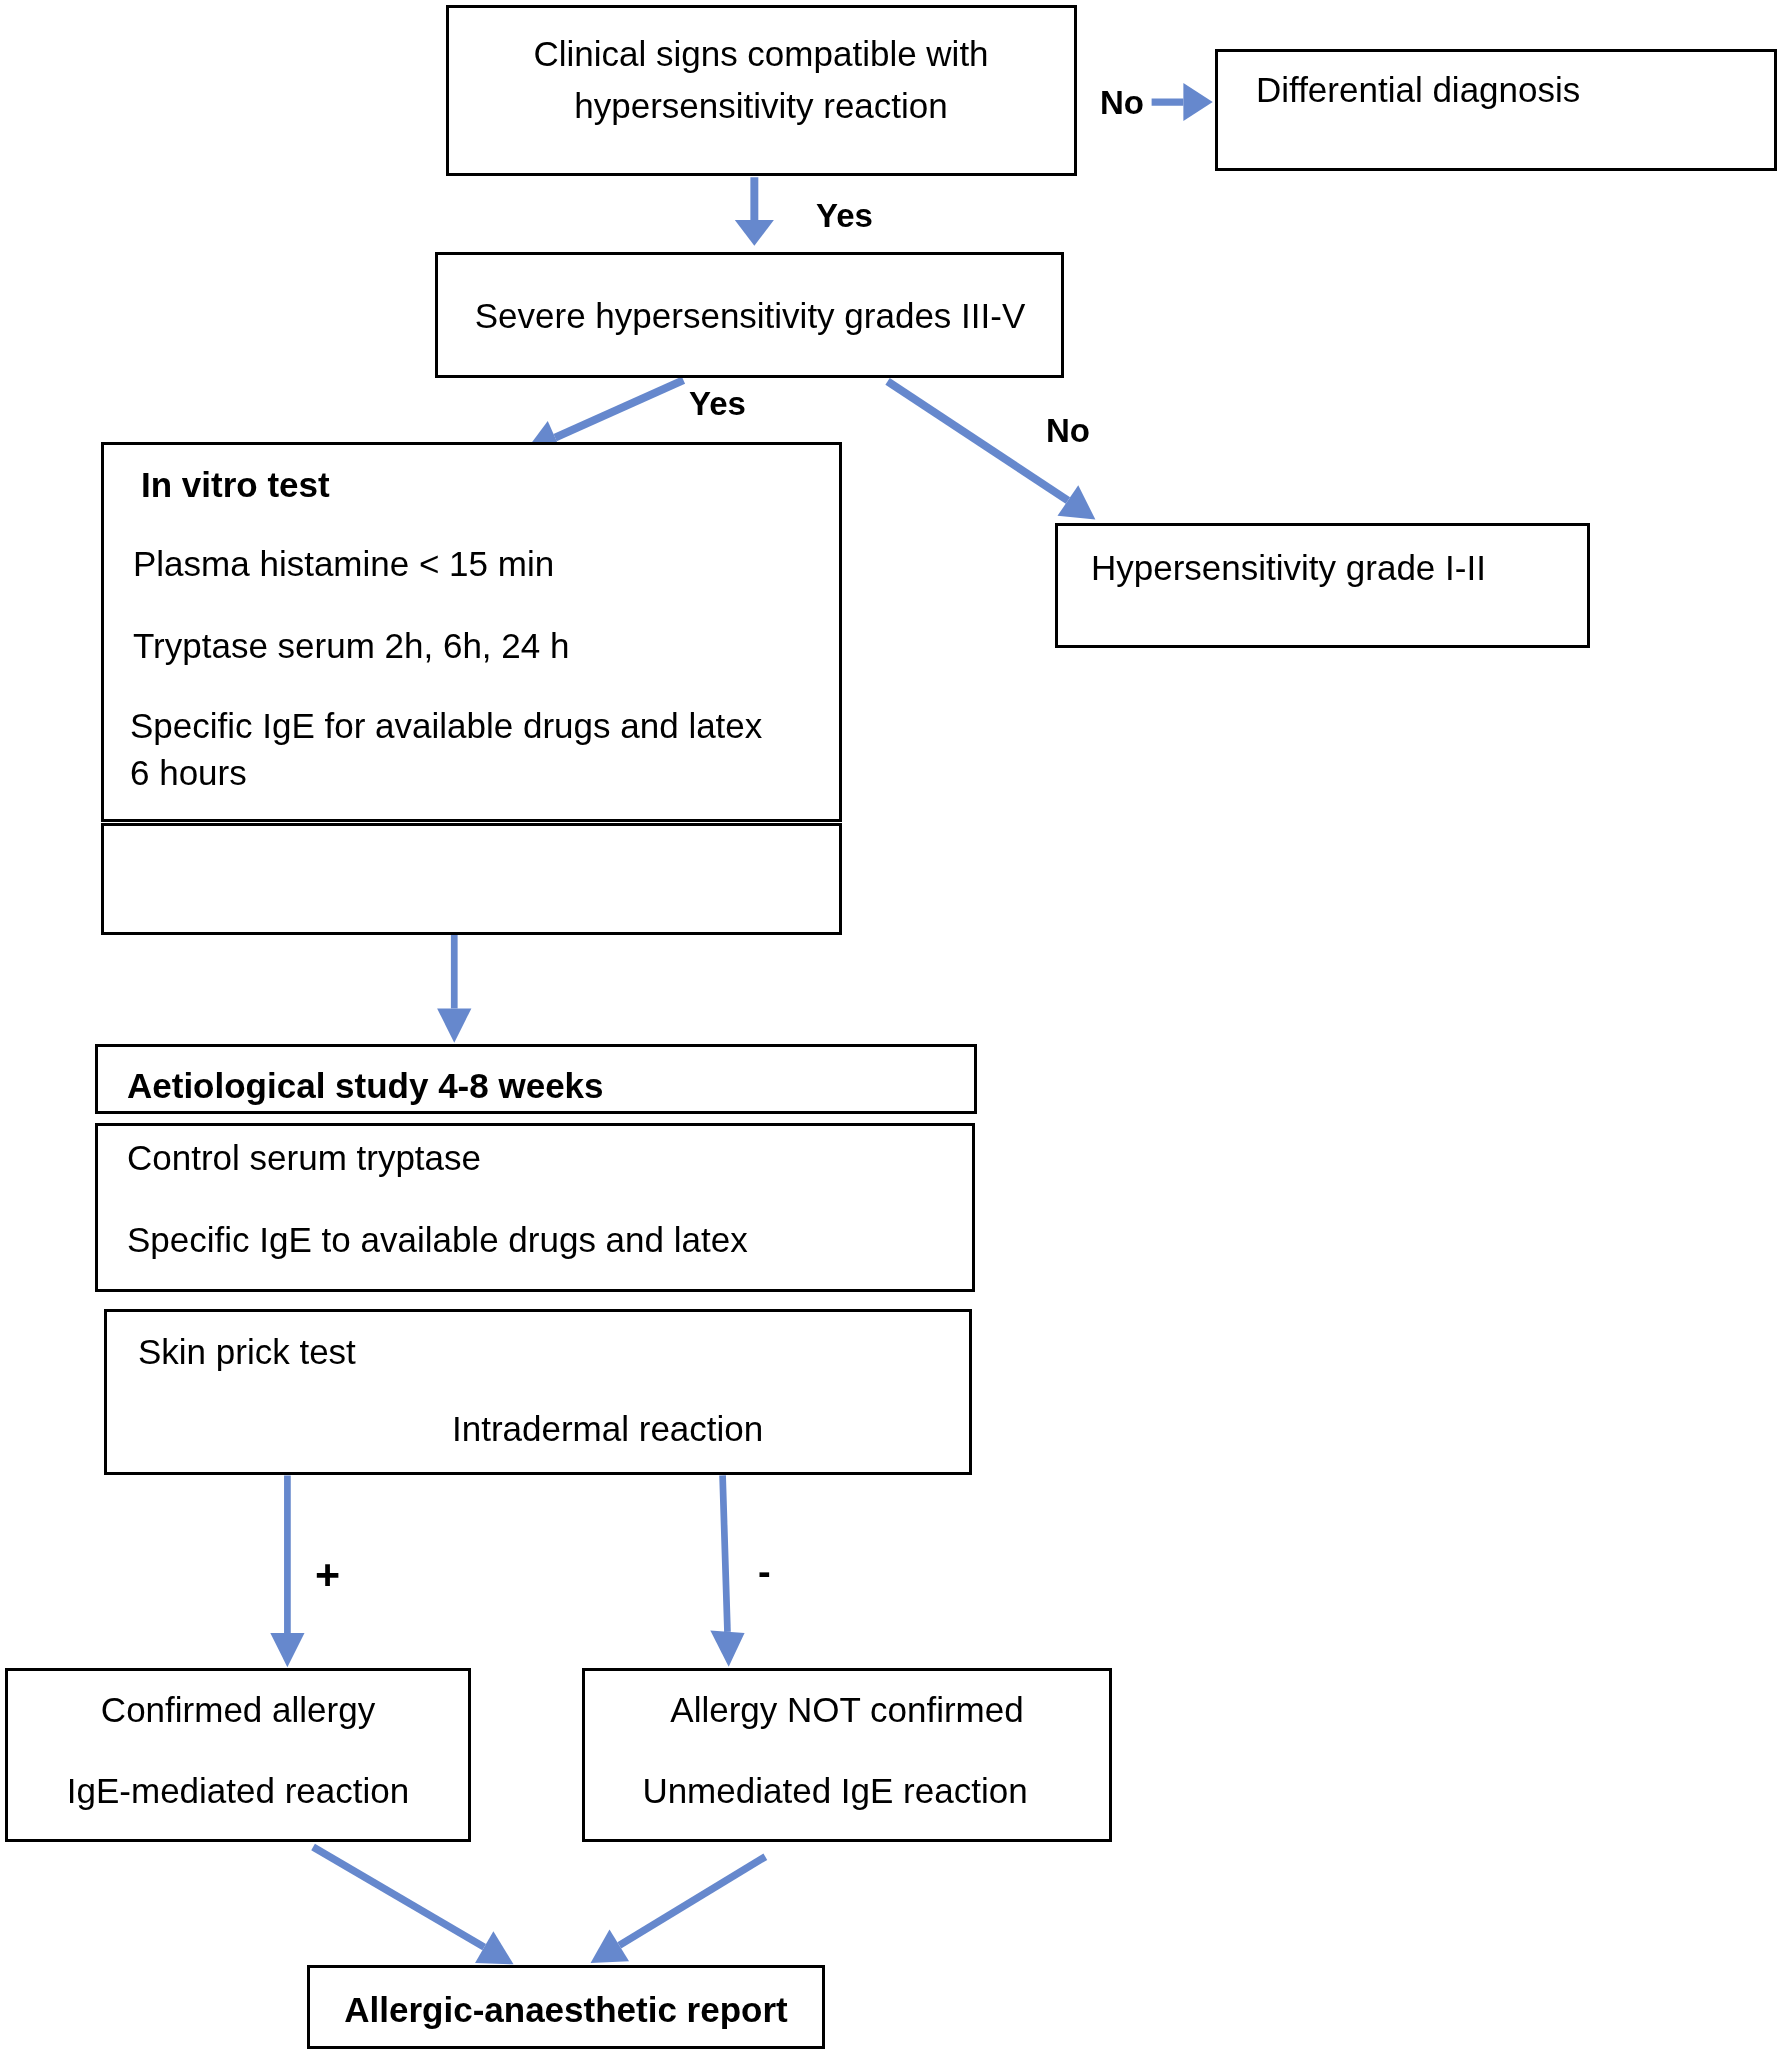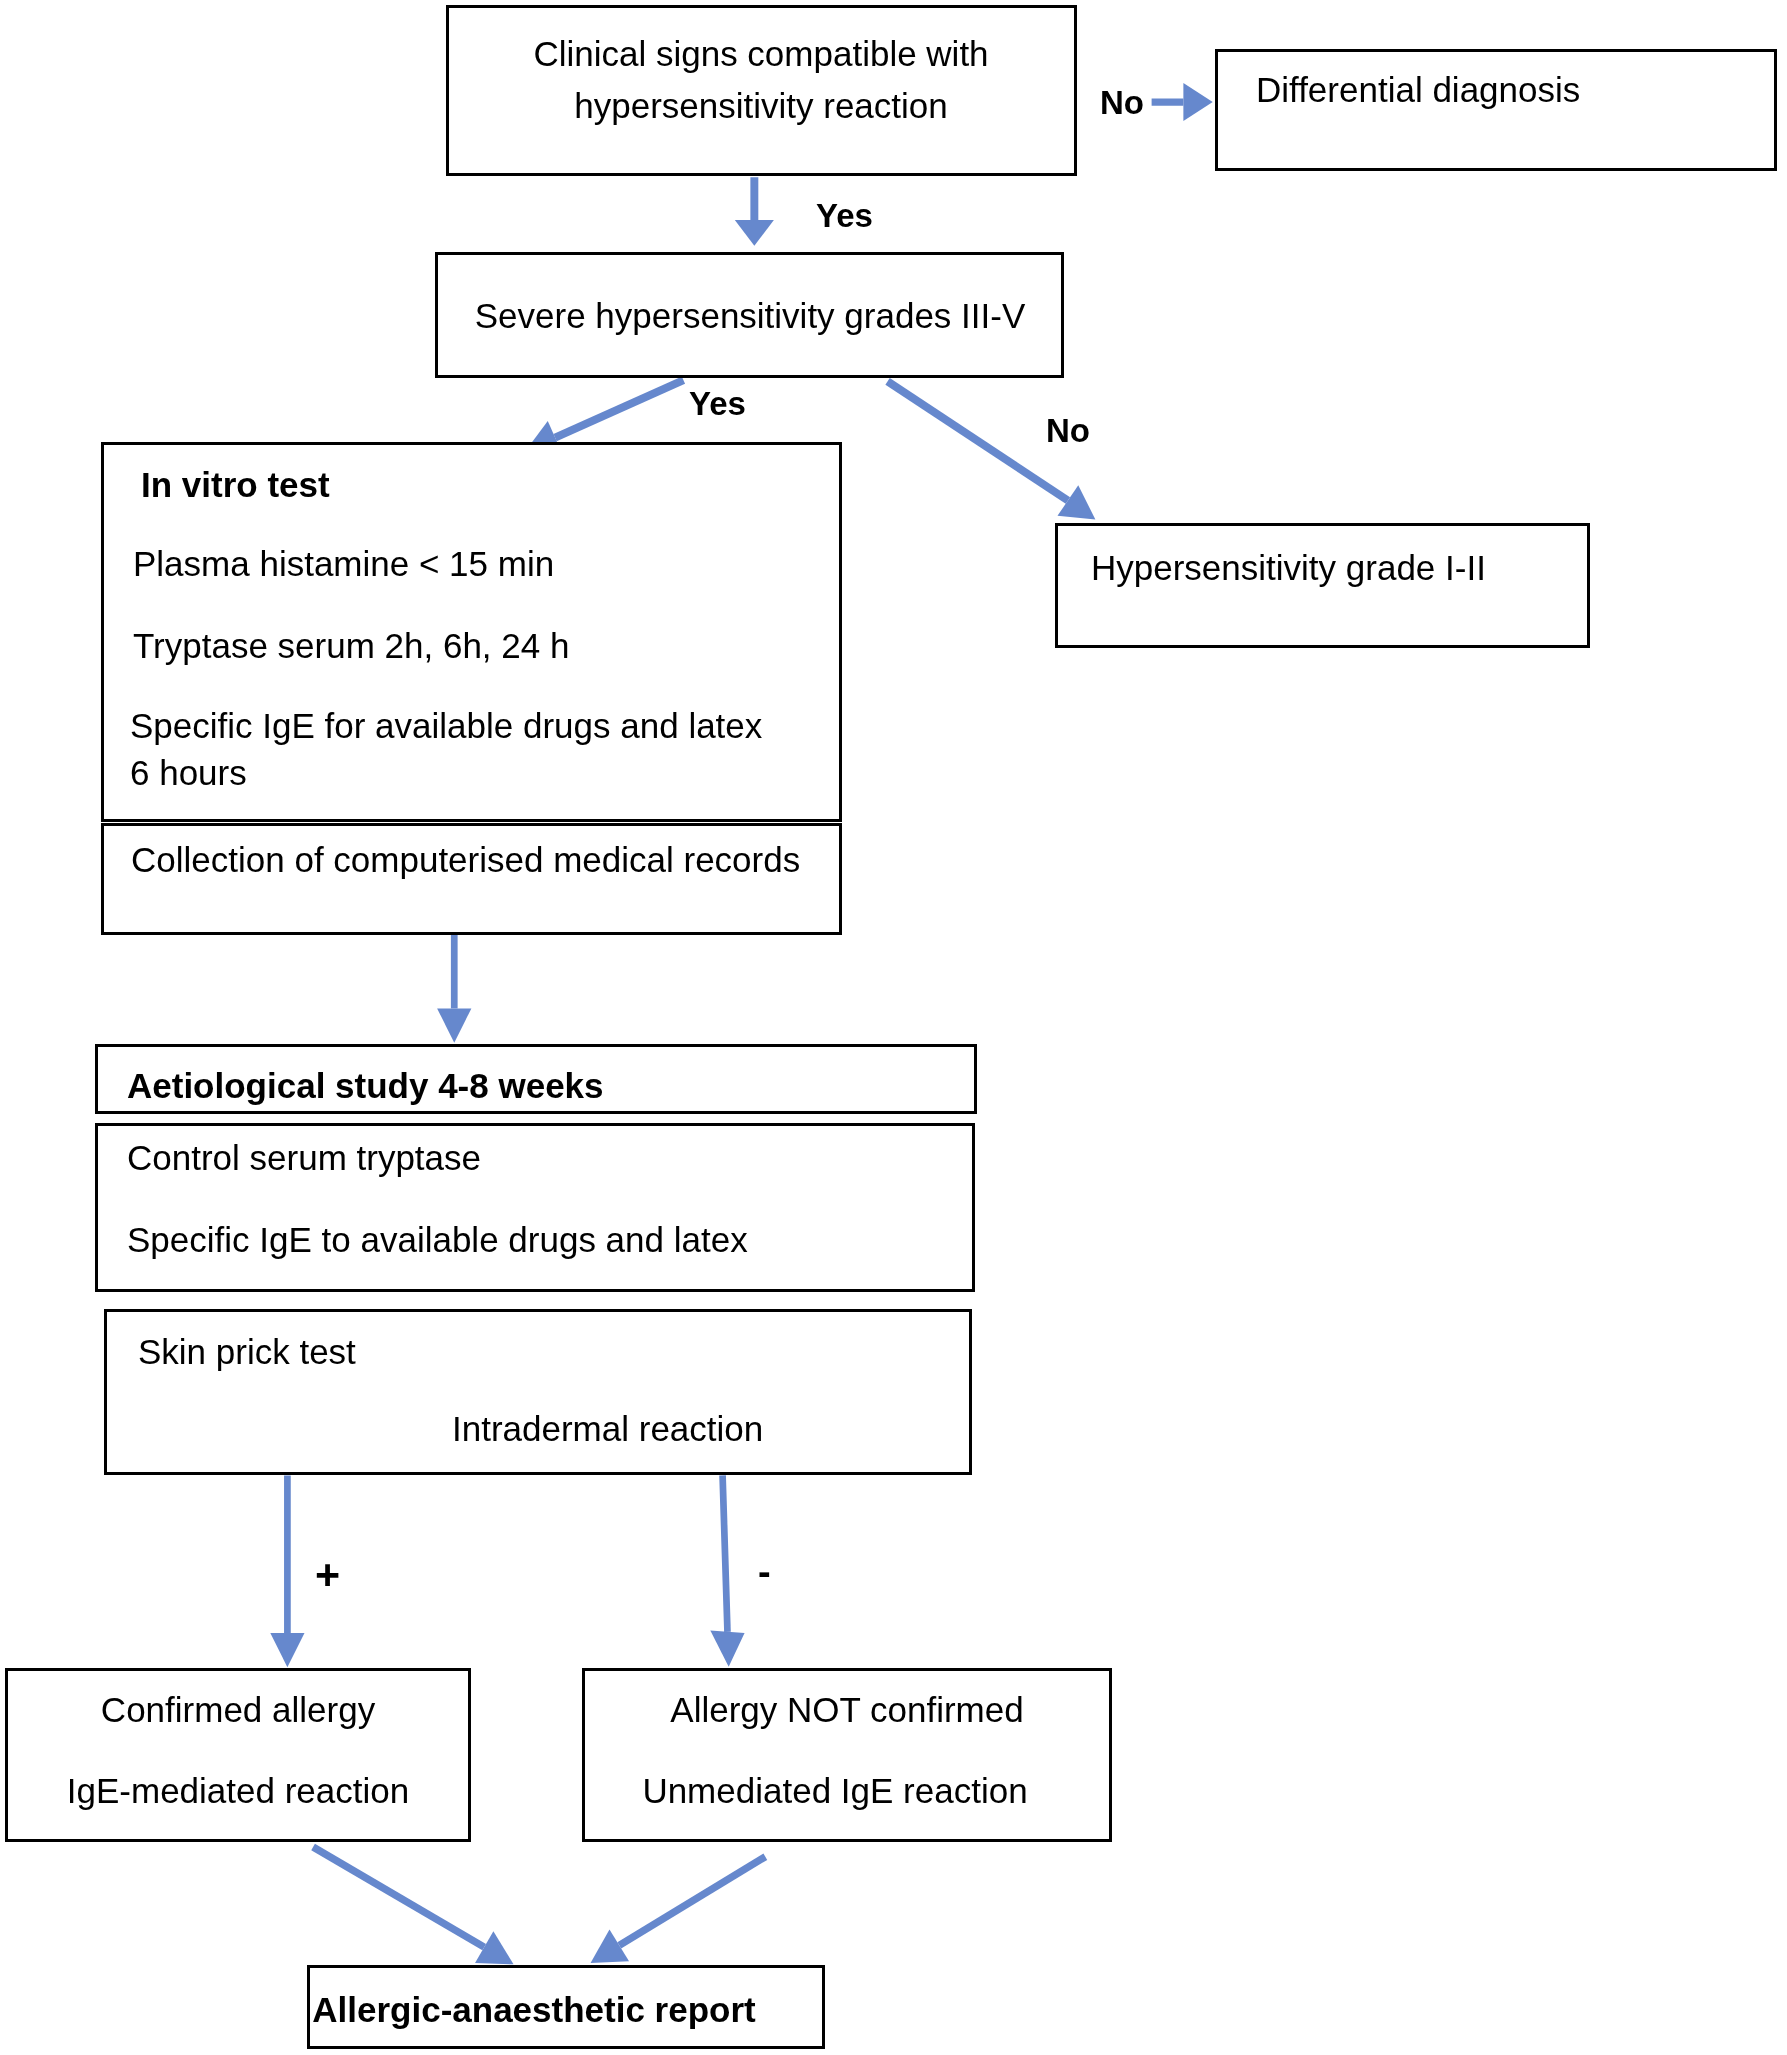--- a/index.html
+++ b/index.html
@@ -110,37 +110,36 @@
   <div class="txt centered" style="left:750px; top:315px;">Severe hypersensitivity grades III-V</div>
 
   <div class="txt bold" style="left:141px; top:484px;">In vitro test</div>
   <div class="txt" style="left:133px; top:563px;">Plasma histamine &lt; 15 min</div>
   <div class="txt" style="left:133px; top:645px;">Tryptase serum 2h, 6h, 24 h</div>
   <div class="txt" style="left:130px; top:725px;">Specific IgE for available drugs and latex</div>
   <div class="txt" style="left:130px; top:772px;">6 hours</div>
 
   <div class="txt" style="left:1091px; top:567px;">Hypersensitivity grade I-II</div>
 
-  <div class="txt" style="left:131px; top:859px;">Collection of computerised medical records</div>
 
   <div class="txt bold" style="left:127px; top:1085px;">Aetiological study 4-8 weeks</div>
 
   <div class="txt" style="left:127px; top:1157px;">Control serum tryptase</div>
   <div class="txt" style="left:127px; top:1239px;">Specific IgE to available drugs and latex</div>
 
   <div class="txt" style="left:138px; top:1351px;">Skin prick test</div>
   <div class="txt" style="left:452px; top:1428px;">Intradermal reaction</div>
 
   <div class="txt centered" style="left:238px; top:1709px;">Confirmed allergy</div>
   <div class="txt centered" style="left:238px; top:1790px;">IgE-mediated reaction</div>
 
   <div class="txt centered" style="left:847px; top:1709px;">Allergy NOT confirmed</div>
   <div class="txt centered" style="left:835px; top:1790px;">Unmediated IgE reaction</div>
 
-  <div class="txt centered bold report-text" style="left:534px; top:2009px;">Allergic-anaesthetic report</div>
+  <div class="txt centered bold report-text" style="left:566px; top:2009px;">Allergic-anaesthetic report</div>
 
   <div class="label" style="left:1100px; top:102px;">No</div>
   <div class="label" style="left:816px; top:215px;">Yes</div>
   <div class="label" style="left:689px; top:403px;">Yes</div>
   <div class="label" style="left:1046px; top:430px;">No</div>
   <div class="label plus" style="left:315px; top:1574px;">+</div>
   <div class="label minus" style="left:758px; top:1572px;">-</div>
 
 </div>
 

